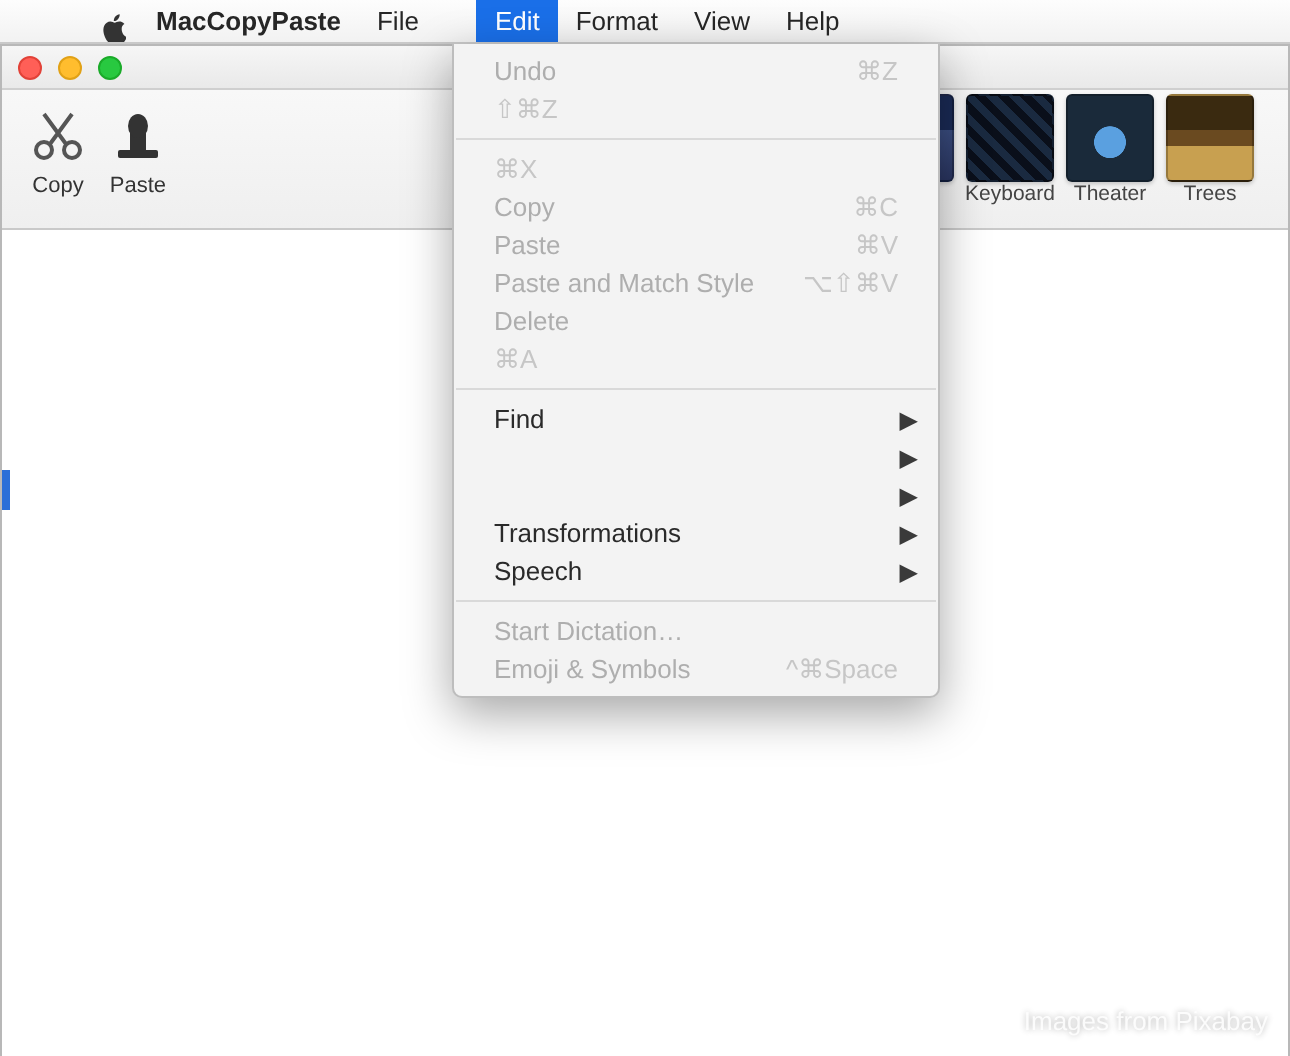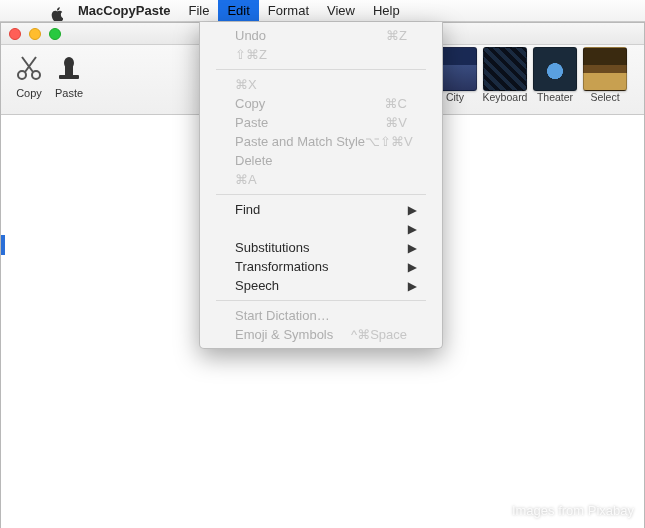--- a/index.html
+++ b/index.html
@@ -3,21 +3,21 @@
 <meta charset="utf-8">
 <style>
   * { box-sizing: border-box; margin: 0; padding: 0; font-family: -apple-system, "Helvetica Neue", Helvetica, Arial, sans-serif; }
   body { width: 645px; height: 528px; background: #ececec; overflow: hidden; position: relative; }
 
   .menubar { height: 22px; background: linear-gradient(#fdfdfd, #f2f2f2); border-bottom: 1px solid #c9c9c9; display: flex; align-items: flex-end; font-size: 13px; color: #262626; padding-left: 45px; }
   .apple { width: 24px; display: flex; align-items: center; justify-content: center; }
   .apple svg { width: 12px; height: 14px; fill: #333; }
   .mb-item { padding: 0 9px; height: 22px; display: flex; align-items: center; cursor: default; }
   .mb-app { font-weight: 600; }
-  .mb-item.active { background: #1a6fe8; color: #000000; }
+  .mb-item.active { background: #1a6fe8; color: #ffffff; margin-left: 20px; }
 
   .window { position: absolute; top: 22px; left: 0; right: 0; bottom: 0; background: #fff; border: 1px solid #b8b8b8; border-bottom: none; }
   .titlebar { height: 22px; background: linear-gradient(#f6f6f6,#e9e9e9); border-bottom: 1px solid #cfcfcf; display: flex; align-items: center; padding-left: 8px; gap: 8px; }
   .tl-btn { width: 12px; height: 12px; border-radius: 50%; }
   .tl-close { background:#ff5f57; border:1px solid #e24238; }
   .tl-min { background:#ffbd2e; border:1px solid #e1a116; }
   .tl-max { background:#28c940; border:1px solid #1aab29; }
 
   .toolbar { height: 70px; background: linear-gradient(#f8f8f8,#efefef); border-bottom:1px solid #c9c9c9; display:flex; align-items:flex-start; padding: 6px 8px 0 8px; position:relative; }
   .tool-left { display:flex; gap: 0; }
@@ -31,21 +31,21 @@
   .city { background: linear-gradient(#1a2a55 40%, #3a4d80 40%, #2a3560 100%); }
   .theater { background: radial-gradient(circle at 50% 55%, #5aa0e0 0 25%, #1a2a3a 26% 100%); }
   .keyboard { background: repeating-linear-gradient(45deg,#0a0f1a 0 4px,#1a2a40 4px 8px); }
   .trees { background: linear-gradient(#3a2a10 0 40%, #6a4a20 40% 60%, #c8a050 60% 100%); }
 
   .content { position:absolute; top:92px; left:0; right:0; bottom:0; background:#fff; }
   .blue-sel { position:absolute; left:0; top:120px; width:4px; height:20px; background:#2a6fd8; }
 
   .watermark { position:absolute; right:10px; bottom:10px; font-size:13px; color: rgba(255,255,255,0.85); text-shadow: 0 0 3px rgba(0,0,0,0.3); }
 
-  .menu { position:absolute; top:22px; left:199px; width:244px; background:#f3f3f3; border:1px solid #bdbdbd; border-top:none; border-radius: 0 0 5px 5px; box-shadow: 0 8px 24px rgba(0,0,0,0.35); padding: 4px 15px; font-size:13px; z-index:100; }
+  .menu { position:absolute; top:22px; left:226px; width:244px; background:#f3f3f3; border:1px solid #bdbdbd; border-top:none; border-radius: 0 0 5px 5px; box-shadow: 0 8px 24px rgba(0,0,0,0.35); padding: 4px 0; font-size:13px; z-index:100; }
   .mi { display:flex; align-items:center; height:19px; padding: 0 20px 0 20px; color:#2a2a2a; position:relative; }
   .mi.disabled { color:#aeaeae; }
   .mi .label { flex:1; white-space:nowrap; }
   .mi .short { color:#aeaeae; font-size:13px; letter-spacing:0; }
   .mi.disabled .short { color:#c6c6c6; }
   .sep { height:1px; background:#d9d9d9; margin: 5px 1px; }
   .submenu-arrow { position:absolute; right:10px; font-size:12px; color:#3a3a3a; }
 </style>
 </head>
 <body>
@@ -107,21 +107,21 @@
       <div class="thumb">
         <div class="thumb-img keyboard"></div>
         <div>Keyboard</div>
       </div>
       <div class="thumb">
         <div class="thumb-img theater"></div>
         <div>Theater</div>
       </div>
       <div class="thumb">
         <div class="thumb-img trees"></div>
-        <div>Select</div>
+        <div>Trees</div>
       </div>
     </div>
   </div>
 
   <div class="content">
     <div class="blue-sel"></div>
   </div>
 
   <div class="watermark">Images from Pixabay</div>
 </div>
@@ -158,21 +158,20 @@
     </div>
     <div class="sep"></div>
     <div class="mi">
       <span class="label">Find</span>
       <span class="submenu-arrow">▶</span>
     </div>
     <div class="mi">
       <span class="submenu-arrow">▶</span>
     </div>
     <div class="mi">
-      <span class="label">Substitutions</span>
       <span class="submenu-arrow">▶</span>
     </div>
     <div class="mi">
       <span class="label">Transformations</span>
       <span class="submenu-arrow">▶</span>
     </div>
     <div class="mi">
       <span class="label">Speech</span>
       <span class="submenu-arrow">▶</span>
     </div>

